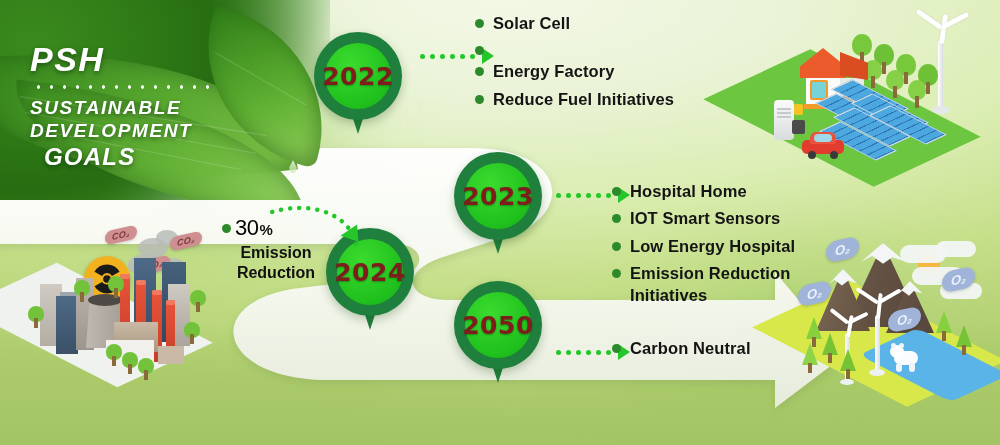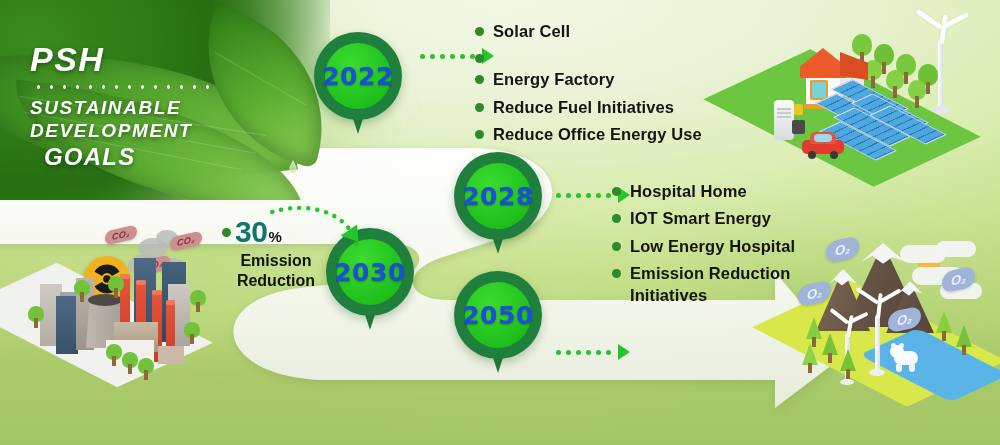--- a/index.html
+++ b/index.html
@@ -107,28 +107,28 @@
     clip-path:polygon(0% 0%, 100% 0%, 50% 100%);
     border-radius:0 0 6px 6px;
   }
   .pin .core{
     position:absolute;left:11px;top:11px;width:66px;height:66px;border-radius:50%;
     background:radial-gradient(circle at 38% 32%, #3bdc2e, #1fbf1d 70%, #16ab15 100%);
   }
   .pin .yr{
     position:absolute;left:0;top:0;width:88px;height:88px;
     display:flex;align-items:center;justify-content:center;
-    color:#1d4ed8;font-size:25px;font-weight:bold;letter-spacing:.5px;
+    color:#7f1d1d;font-size:25px;font-weight:bold;letter-spacing:.5px;
     font-family:"DejaVu Sans", sans-serif;
     text-shadow:0 1px 2px rgba(0,70,0,.45);
   }
   .pin-2022{left:314px;top:32px;}
   .pin-2023{left:454px;top:152px;}
   .pin-2030{left:326px;top:228px;}
-  .pin-2050{left:454px;top:271px;text-decoration:underline;}
+  .pin-2050{left:454px;top:281px;text-decoration:underline;}
 
   
   .darrow{position:absolute;display:flex;align-items:center;gap:5px;}
   .darrow .d{width:5px;height:5px;border-radius:50%;background:#24c62a;}
   .darrow .head{
     width:0;height:0;margin-left:2px;
     border-left:12px solid #24c62a;
     border-top:8px solid transparent;
     border-bottom:8px solid transparent;
   }
@@ -137,29 +137,29 @@
   .arrow-2050{left:556px;top:344px;}
 
   
   .blist{position:absolute;}
   .brow{display:flex;align-items:flex-start;gap:9px;margin-bottom:5px;}
   .bdot{width:9px;height:9px;border-radius:50%;background:#2c8a2c;margin-top:7px;flex:none;}
   .btxt{
     font-size:16.5px;font-weight:bold;color:#141414;line-height:1.35;
     letter-spacing:.1px;white-space:pre-line;
   }
-  .list-2022{left:475px;top:20px;}
+  .list-2022{left:475px;top:12px;}
   .list-2023{left:612px;top:180px;}
   .list-2050{left:612px;top:337px;}
 
   
   .pct-block{position:absolute;left:222px;top:215px;width:110px;text-align:center;}
   .pct-line{display:flex;align-items:baseline;justify-content:flex-start;}
   .pct-dot{width:9px;height:9px;border-radius:50%;background:#2c8a2c;align-self:center;margin-right:4px;}
-  .pct-num{font-size:30px;font-weight:bold;color:#0f766e;letter-spacing:-.5px;}
+  .pct-num{font-size:22px;font-weight:normal;color:#000000;letter-spacing:-.5px;}
   .pct-sym{font-size:15px;font-weight:bold;color:#111;margin-left:1px;}
   .pct-sub{font-size:16px;font-weight:bold;color:#111;line-height:1.25;margin-top:2px;text-align:center;padding-right:2px;}
   .curve-arrow{position:absolute;left:252px;top:200px;width:110px;height:50px;}
 
   
   .scene{position:absolute;}
 
   
   .city{left:10px;top:218px;width:220px;height:170px;}
   .city .ground-top{
@@ -523,33 +523,33 @@
   <div class="pin pin-2022">
     <div class="tail"></div>
     <div class="ring"></div>
     <div class="core"></div>
     <div class="yr">2022</div>
   </div>
   <div class="pin pin-2023">
     <div class="tail"></div>
     <div class="ring"></div>
     <div class="core"></div>
-    <div class="yr">2028</div>
+    <div class="yr">2023</div>
   </div>
   <div class="pin pin-2050">
     <div class="tail"></div>
     <div class="ring"></div>
     <div class="core"></div>
     <div class="yr">2050</div>
   </div>
   <div class="pin pin-2030">
     <div class="tail"></div>
     <div class="ring"></div>
     <div class="core"></div>
-    <div class="yr">2030</div>
+    <div class="yr">2024</div>
   </div>
 
   <div class="darrow arrow-2022">
     <span class="d"></span>
     <span class="d"></span>
     <span class="d"></span>
     <span class="d"></span>
     <span class="d"></span>
     <span class="d"></span>
     <span class="head"></span>
@@ -587,46 +587,48 @@
         <span class="bdot"></span>
       </div>
     <div class="brow">
         <span class="bdot"></span>
         <span class="btxt">Energy Factory</span>
       </div>
     <div class="brow">
         <span class="bdot"></span>
         <span class="btxt">Reduce Fuel Initiatives</span>
       </div>
-    <div class="brow">
-        <span class="bdot"></span>
-        <span class="btxt">Reduce Office Energy Use</span>
-      </div>
   </div>
 
   <div class="blist list-2023">
     <div class="brow">
         <span class="bdot"></span>
         <span class="btxt">Hospital Home</span>
       </div>
     <div class="brow">
         <span class="bdot"></span>
-        <span class="btxt">IOT Smart Energy</span>
+        <span class="btxt">IOT Smart Sensors</span>
       </div>
     <div class="brow">
         <span class="bdot"></span>
         <span class="btxt">Low Energy Hospital</span>
       </div>
     <div class="brow">
         <span class="bdot"></span>
         <span class="btxt">Emission Reduction
 Initiatives</span>
       </div>
   </div>
 
+  <div class="blist list-2050">
+    <div class="brow">
+        <span class="bdot"></span>
+        <span class="btxt">Carbon Neutral</span>
+      </div>
+  </div>
 
   <div class="pct-block">
     <div class="pct-line">
       <span class="pct-dot"></span>
       <span class="pct-num">30</span>
       <span class="pct-sym">%</span>
     </div>
     <div class="pct-sub">Emission
 Reduction</div>
   </div>

